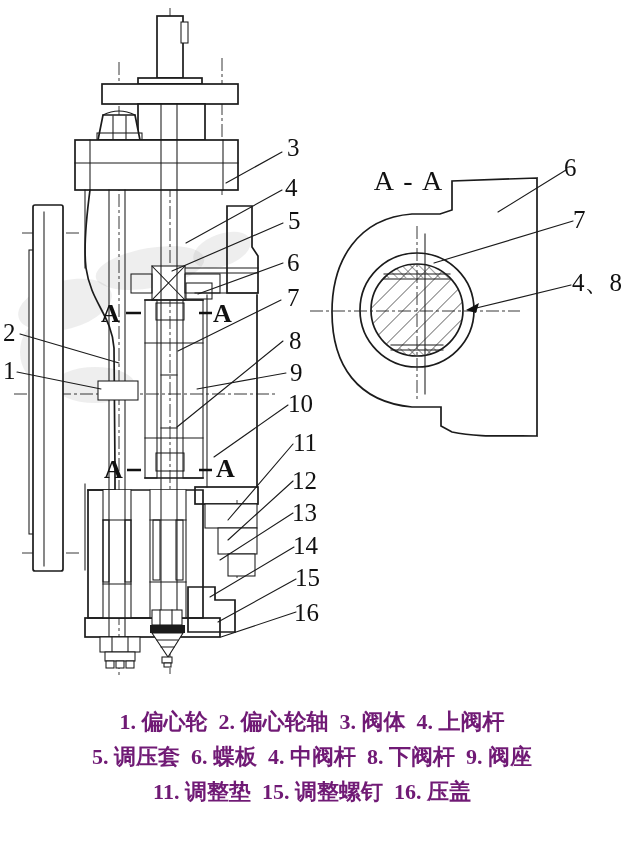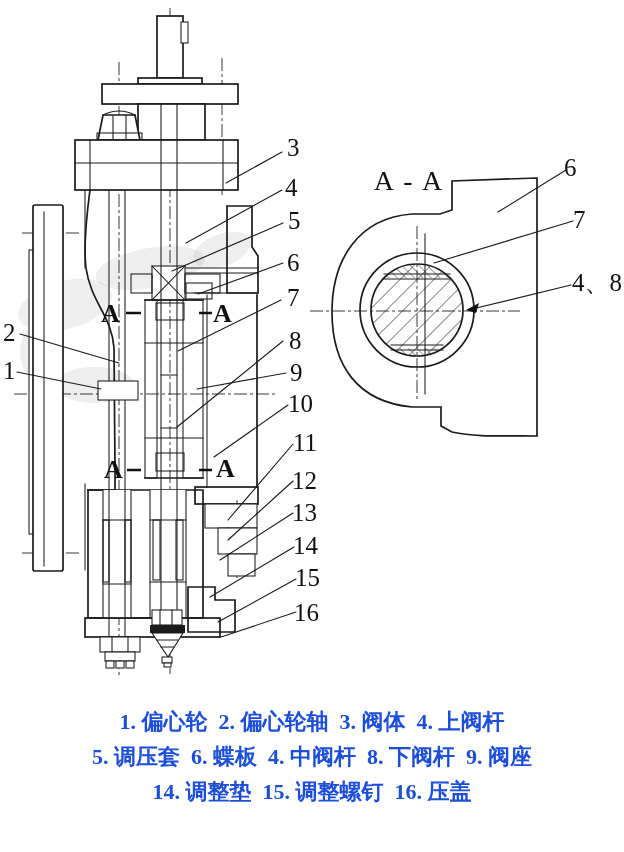--- a/index.html
+++ b/index.html
@@ -11,21 +11,21 @@
   .wf{fill:#ffffff;stroke:#1b1b1b;stroke-width:1.7;}
   .wf2{fill:#ffffff;stroke:#1b1b1b;stroke-width:1.05;}
   .cl{fill:none;stroke:#222;stroke-width:0.9;stroke-dasharray:13 3 3 3;}
   .ld{fill:none;stroke:#1b1b1b;stroke-width:1.15;stroke-linecap:round;}
   .tick{stroke:#111;stroke-width:2.6;}
   .num{font:400 25px "Liberation Serif","DejaVu Serif",serif;fill:#111;}
   .marker{font:600 26px "Liberation Serif","DejaVu Serif",serif;fill:#111;}
   .sectitle{font:400 28px "Liberation Serif","DejaVu Serif",serif;fill:#111;letter-spacing:2px;}
   .wm{fill:#8a8a8a;opacity:0.14;}
   .caption{position:absolute;top:704px;left:0;right:0;text-align:center;
-           font-weight:700;font-size:22px;line-height:35px;color:#1d4ed8;}
+           font-weight:700;font-size:22px;line-height:35px;color:#701a75;}
   .cap-line{white-space:pre-wrap;}
 </style>
 </head>
 <body>
 
 <div class="page">
 
 <svg width="624" height="700" viewBox="0 0 624 700">
   <defs>
     <pattern id="h1" width="8" height="8" patternUnits="userSpaceOnUse" patternTransform="rotate(45)">
@@ -227,16 +227,16 @@
     <text class="num" x="294" y="621">16</text>
     <text class="num" x="564" y="176">6</text>
     <text class="num" x="573" y="228">7</text>
     <text class="num" x="572" y="291">4、8</text>
   </g>
 </svg>
 
 <div class="caption">
   <div class="cap-line">1. 偏心轮  2. 偏心轮轴  3. 阀体  4. 上阀杆</div>
   <div class="cap-line">5. 调压套  6. 蝶板  4. 中阀杆  8. 下阀杆  9. 阀座</div>
-  <div class="cap-line">14. 调整垫  15. 调整螺钉  16. 压盖</div>
+  <div class="cap-line">11. 调整垫  15. 调整螺钉  16. 压盖</div>
 </div>
 
 </div>
 
 </body></html>

